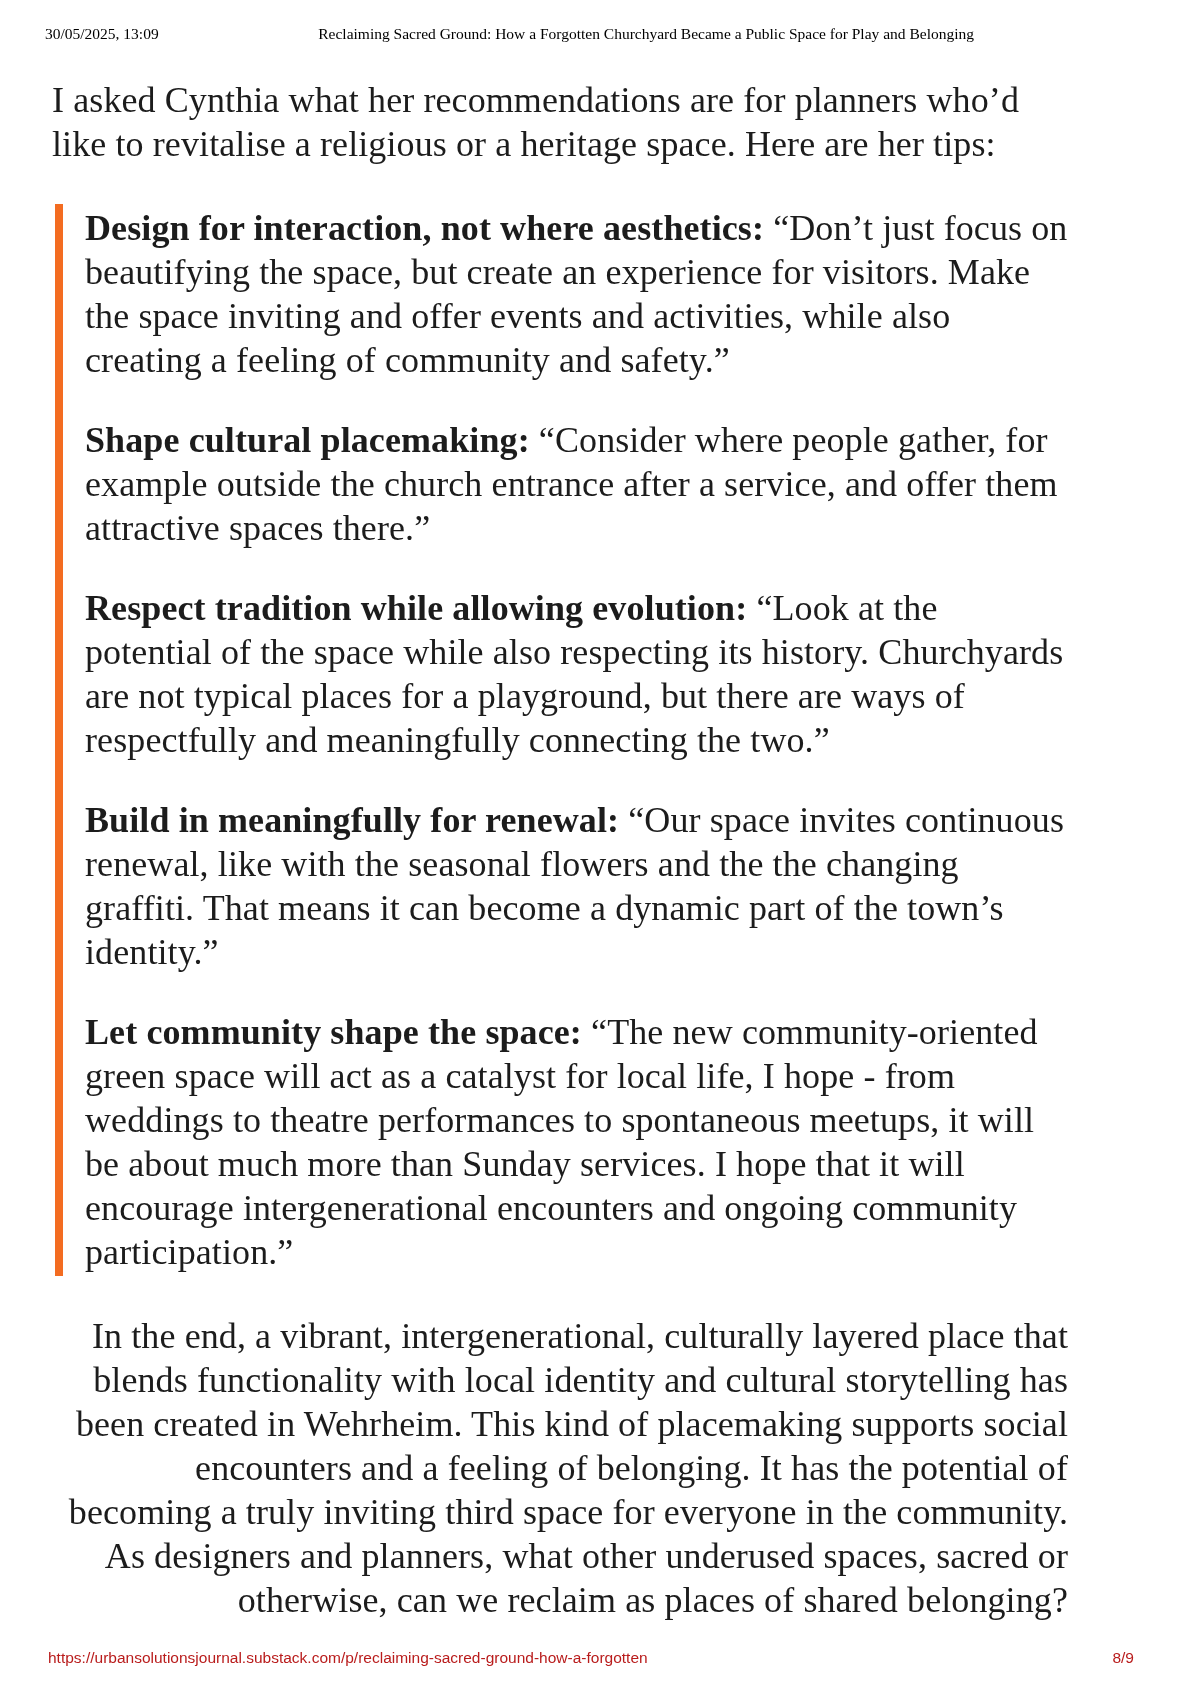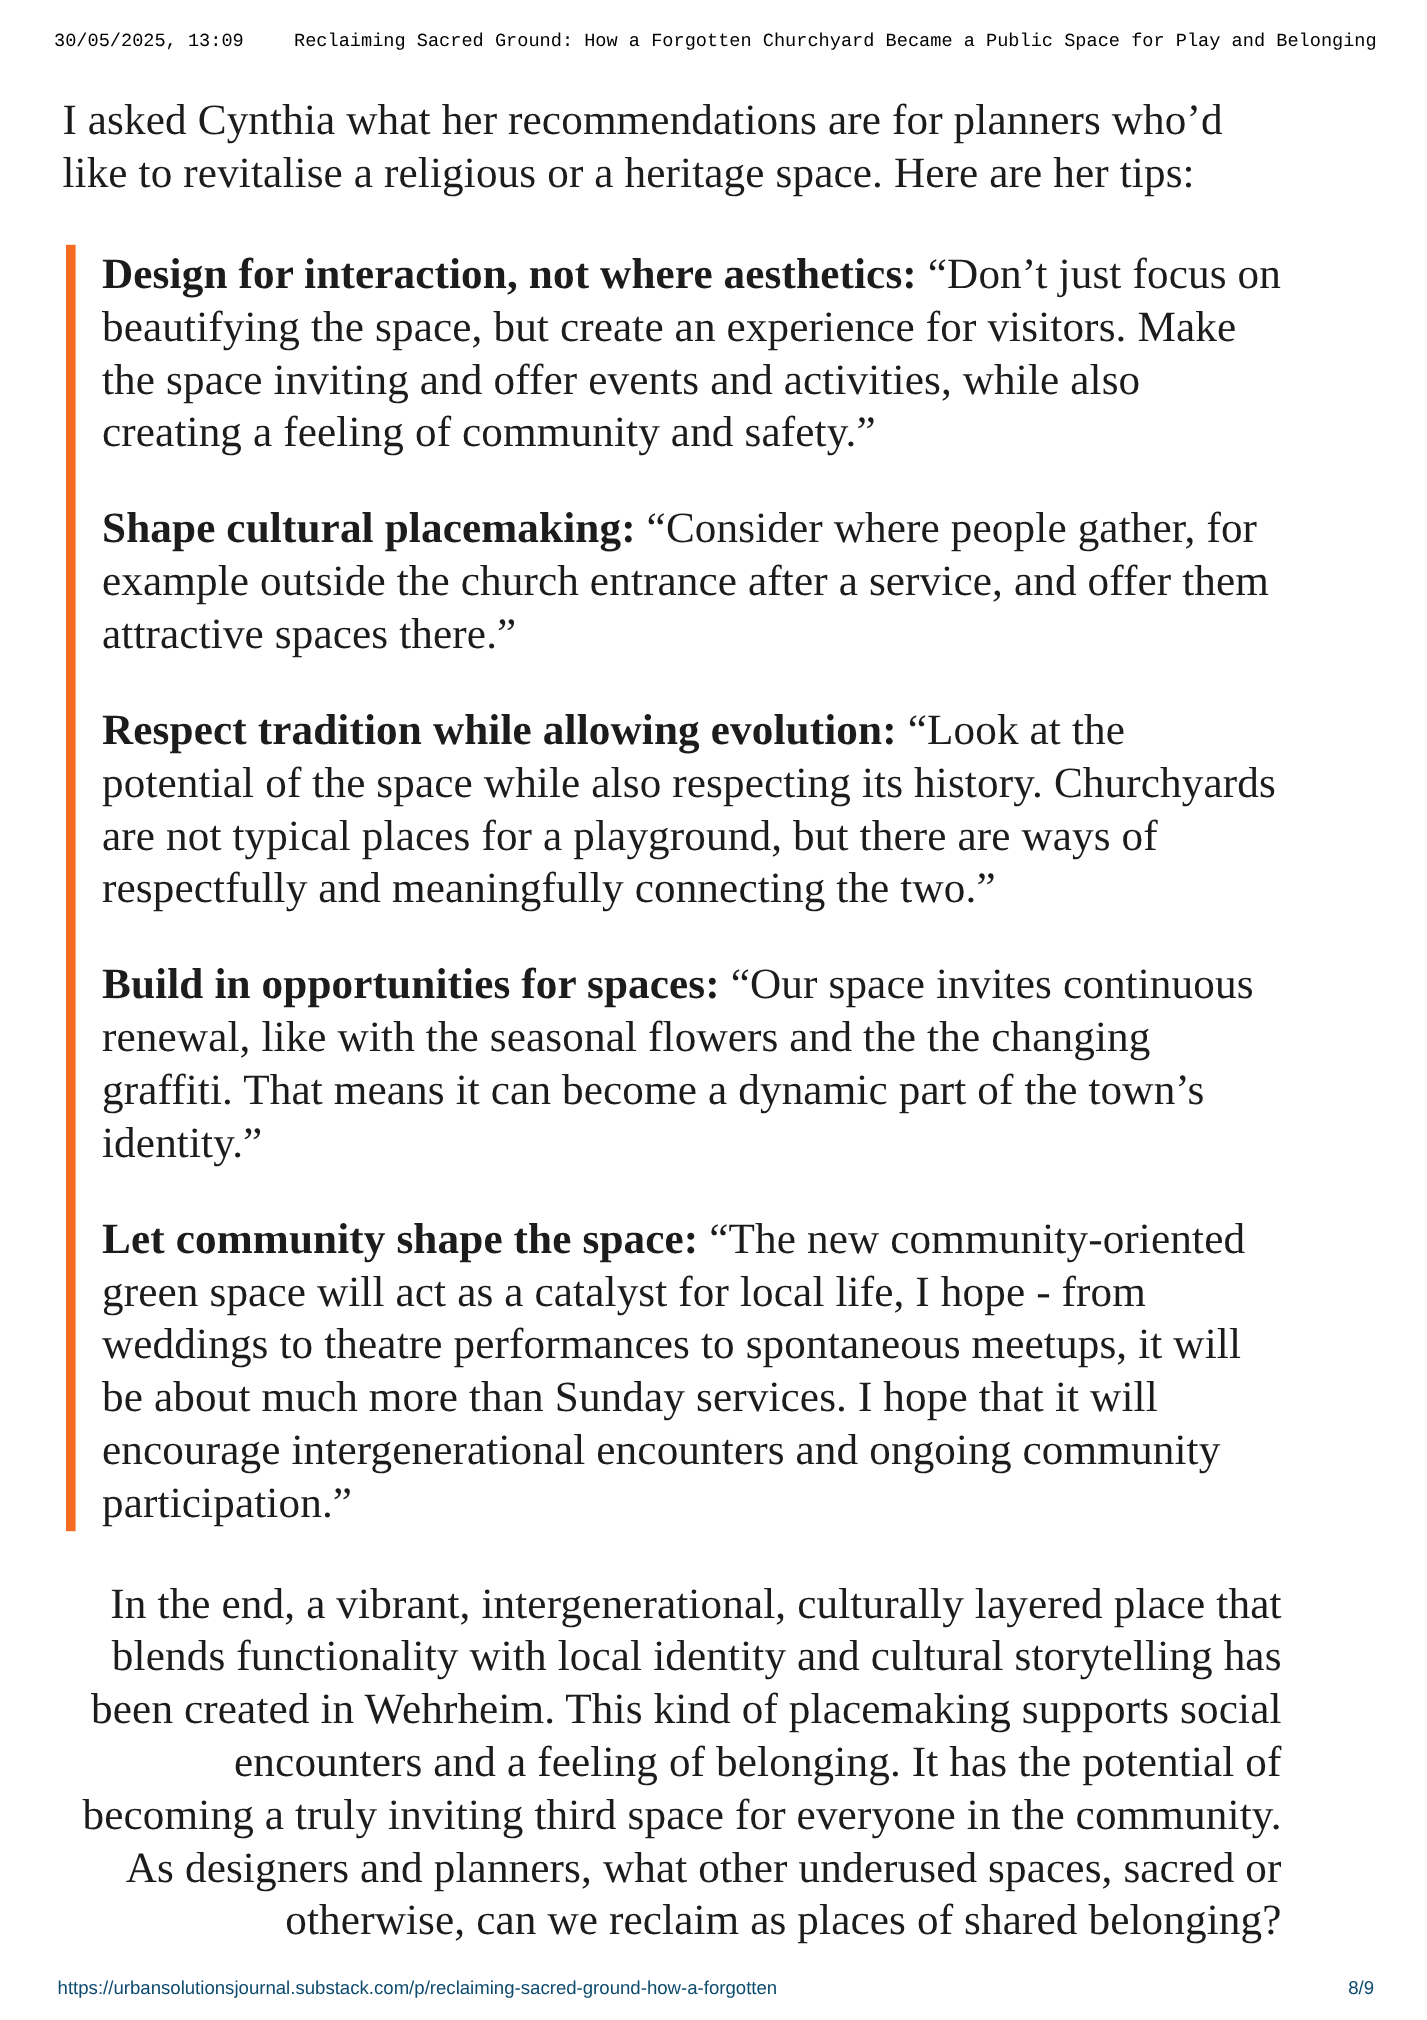--- a/index.html
+++ b/index.html
@@ -15,43 +15,43 @@
     font-family: "Liberation Serif", serif;
     color: #1c1c1c;
   }
 
   
   .print-header {
     position: absolute;
     top: 24px;
     left: 45px;
     right: 45px;
-    font-family: Liberation Mono, monospace;
+    font-family: Liberation Serif, serif;
     font-size: 15.5px;
     color: #000000;
     line-height: 20px;
   }
   .print-header .date {
     position: absolute;
     left: 0;
     top: 0;
   }
   .print-header .title {
     text-align: right;
     margin: 0 170px 0 200px;
     white-space: nowrap;
   }
   .print-footer {
     position: absolute;
     left: 48px;
-    right: 44px;
+    right: 55px;
     bottom: 16px;
     font-family: "Liberation Sans", sans-serif;
     font-size: 15.5px;
-    color: #0c4a6e;
+    color: #b91c1c;
     display: flex;
     justify-content: space-between;
     align-items: baseline;
     margin-top: 38px;
   }
 
   
   main {
     position: absolute;
     left: 52px;
@@ -94,21 +94,21 @@
 <main>
   <p class="intro">I asked Cynthia what her recommendations are for planners who’d like to revitalise a religious or a heritage space. Here are her tips:</p>
 
   <blockquote class="tips">
   <p class="tip"><strong>Design for interaction, not where aesthetics:</strong><span> “Don’t just focus on beautifying the space, but create an experience for visitors. Make the space inviting and offer events and activities, while also creating a feeling of community and safety.”</span></p>
 
   <p class="tip"><strong>Shape cultural placemaking:</strong><span> “Consider where people gather, for example outside the church entrance after a service, and offer them attractive spaces there.”</span></p>
 
   <p class="tip"><strong>Respect tradition while allowing evolution:</strong><span> “Look at the potential of the space while also respecting its history. Churchyards are not typical places for a playground, but there are ways of respectfully and meaningfully connecting the two.”</span></p>
 
-  <p class="tip"><strong>Build in opportunities for spaces:</strong><span> “Our space invites continuous renewal, like with the seasonal flowers and the the changing graffiti. That means it can become a dynamic part of the town’s identity.”</span></p>
+  <p class="tip"><strong>Build in meaningfully for renewal:</strong><span> “Our space invites continuous renewal, like with the seasonal flowers and the the changing graffiti. That means it can become a dynamic part of the town’s identity.”</span></p>
 
   <p class="tip"><strong>Let community shape the space:</strong><span> “The new community-oriented green space will act as a catalyst for local life, I hope - from weddings to theatre performances to spontaneous meetups, it will be about much more than Sunday services. I hope that it will encourage intergenerational encounters and ongoing community participation.”</span></p>
 </blockquote>
 
   <p class="conclusion">In the end, a vibrant, intergenerational, culturally layered place that blends functionality with local identity and cultural storytelling has been created in Wehrheim. This kind of placemaking supports social encounters and a feeling of belonging. It has the potential of becoming a truly inviting third space for everyone in the community. As designers and planners, what other underused spaces, sacred or otherwise, can we reclaim as places of shared belonging?</p>
 </main>
 
 <footer class="print-footer">
   <span>https://urbansolutionsjournal.substack.com/p/reclaiming-sacred-ground-how-a-forgotten</span>
   <span>8/9</span>

